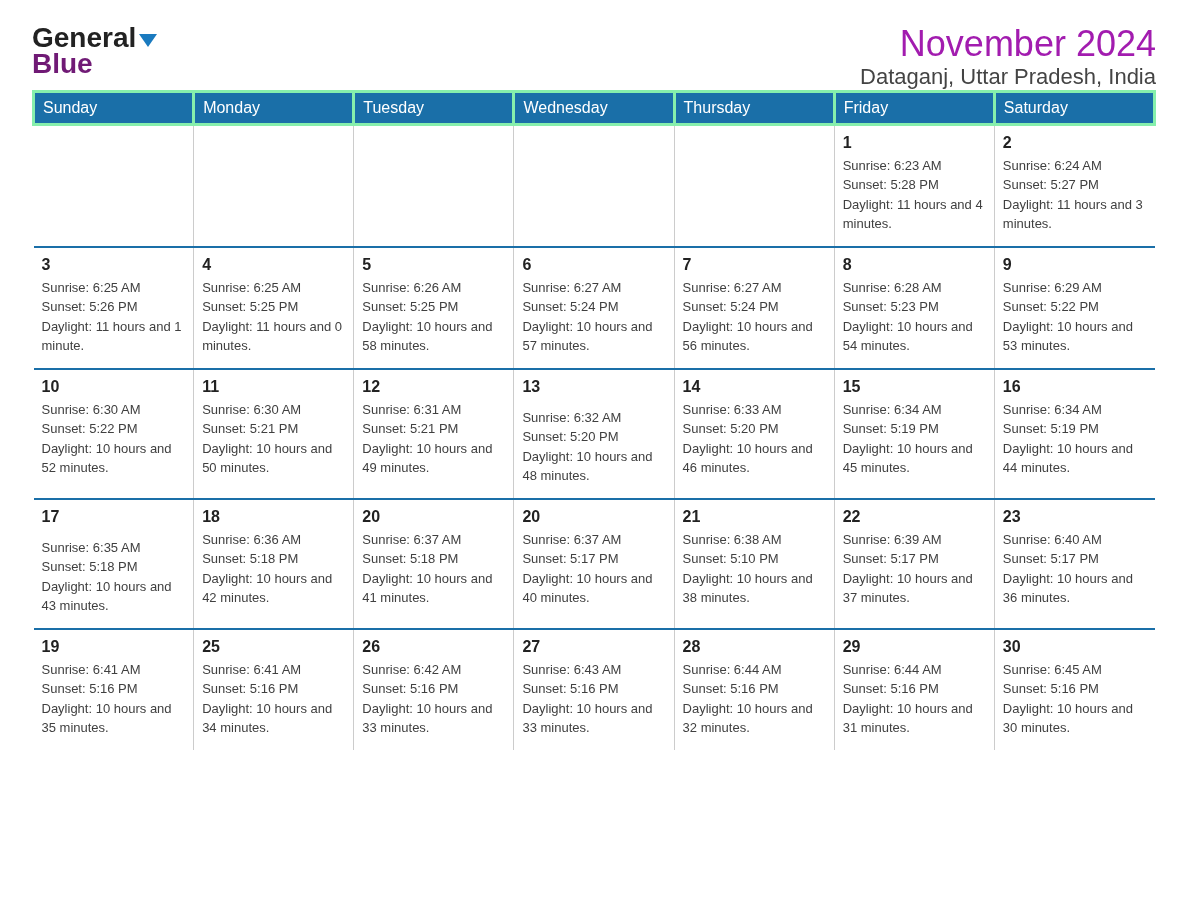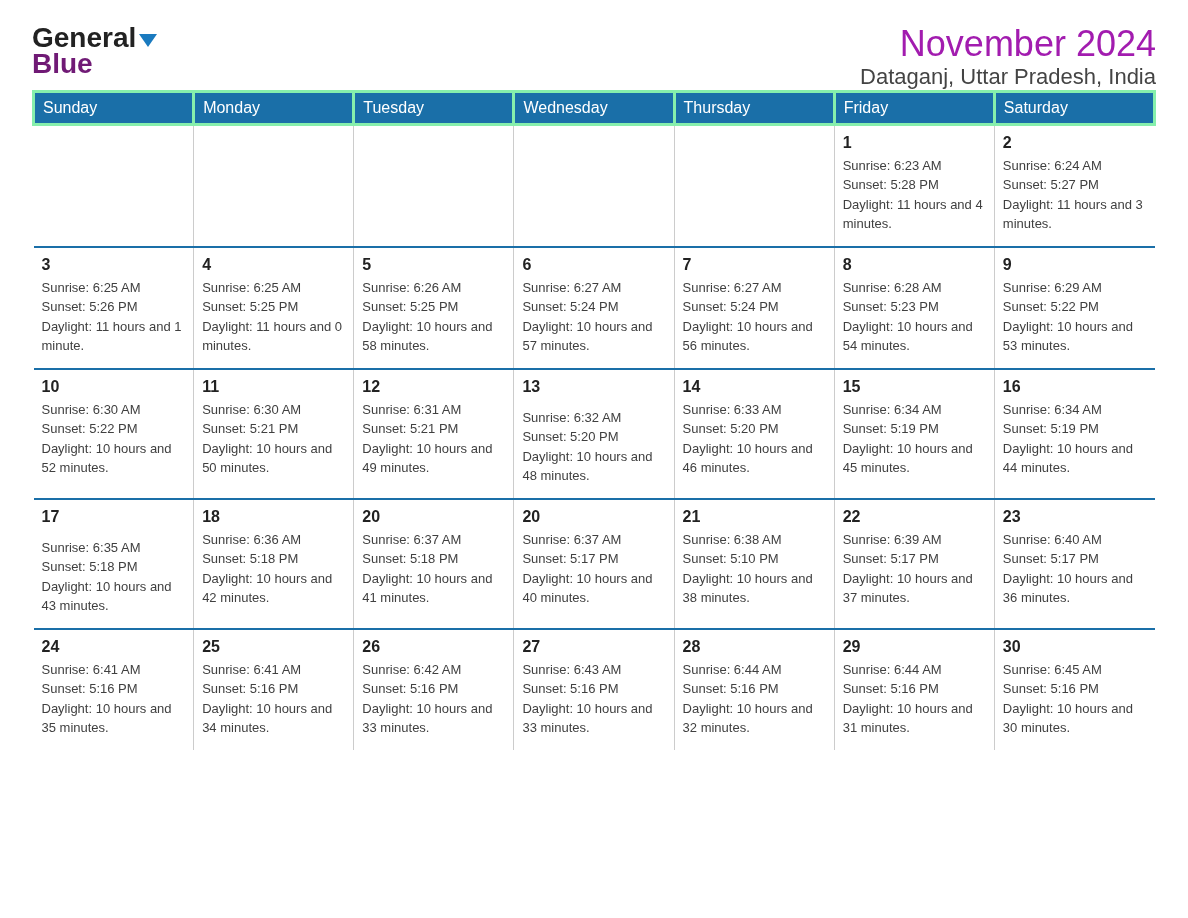--- a/index.html
+++ b/index.html
@@ -270,21 +270,21 @@
         </td>
         <td>
           <span class="day-number">23</span>
           <div class="day-info" style="white-space: pre-line;">Sunrise: 6:40 AM
 Sunset: 5:17 PM
 Daylight: 10 hours and 36 minutes.</div>
         </td>
       </tr>
       <tr>
         <td>
-          <span class="day-number">24</span>
+          <span class="day-number">19</span>
           <div class="day-info" style="white-space: pre-line;">Sunrise: 6:41 AM
 Sunset: 5:16 PM
 Daylight: 10 hours and 35 minutes.</div>
         </td>
         <td>
           <span class="day-number">25</span>
           <div class="day-info" style="white-space: pre-line;">Sunrise: 6:41 AM
 Sunset: 5:16 PM
 Daylight: 10 hours and 34 minutes.</div>
         </td>

